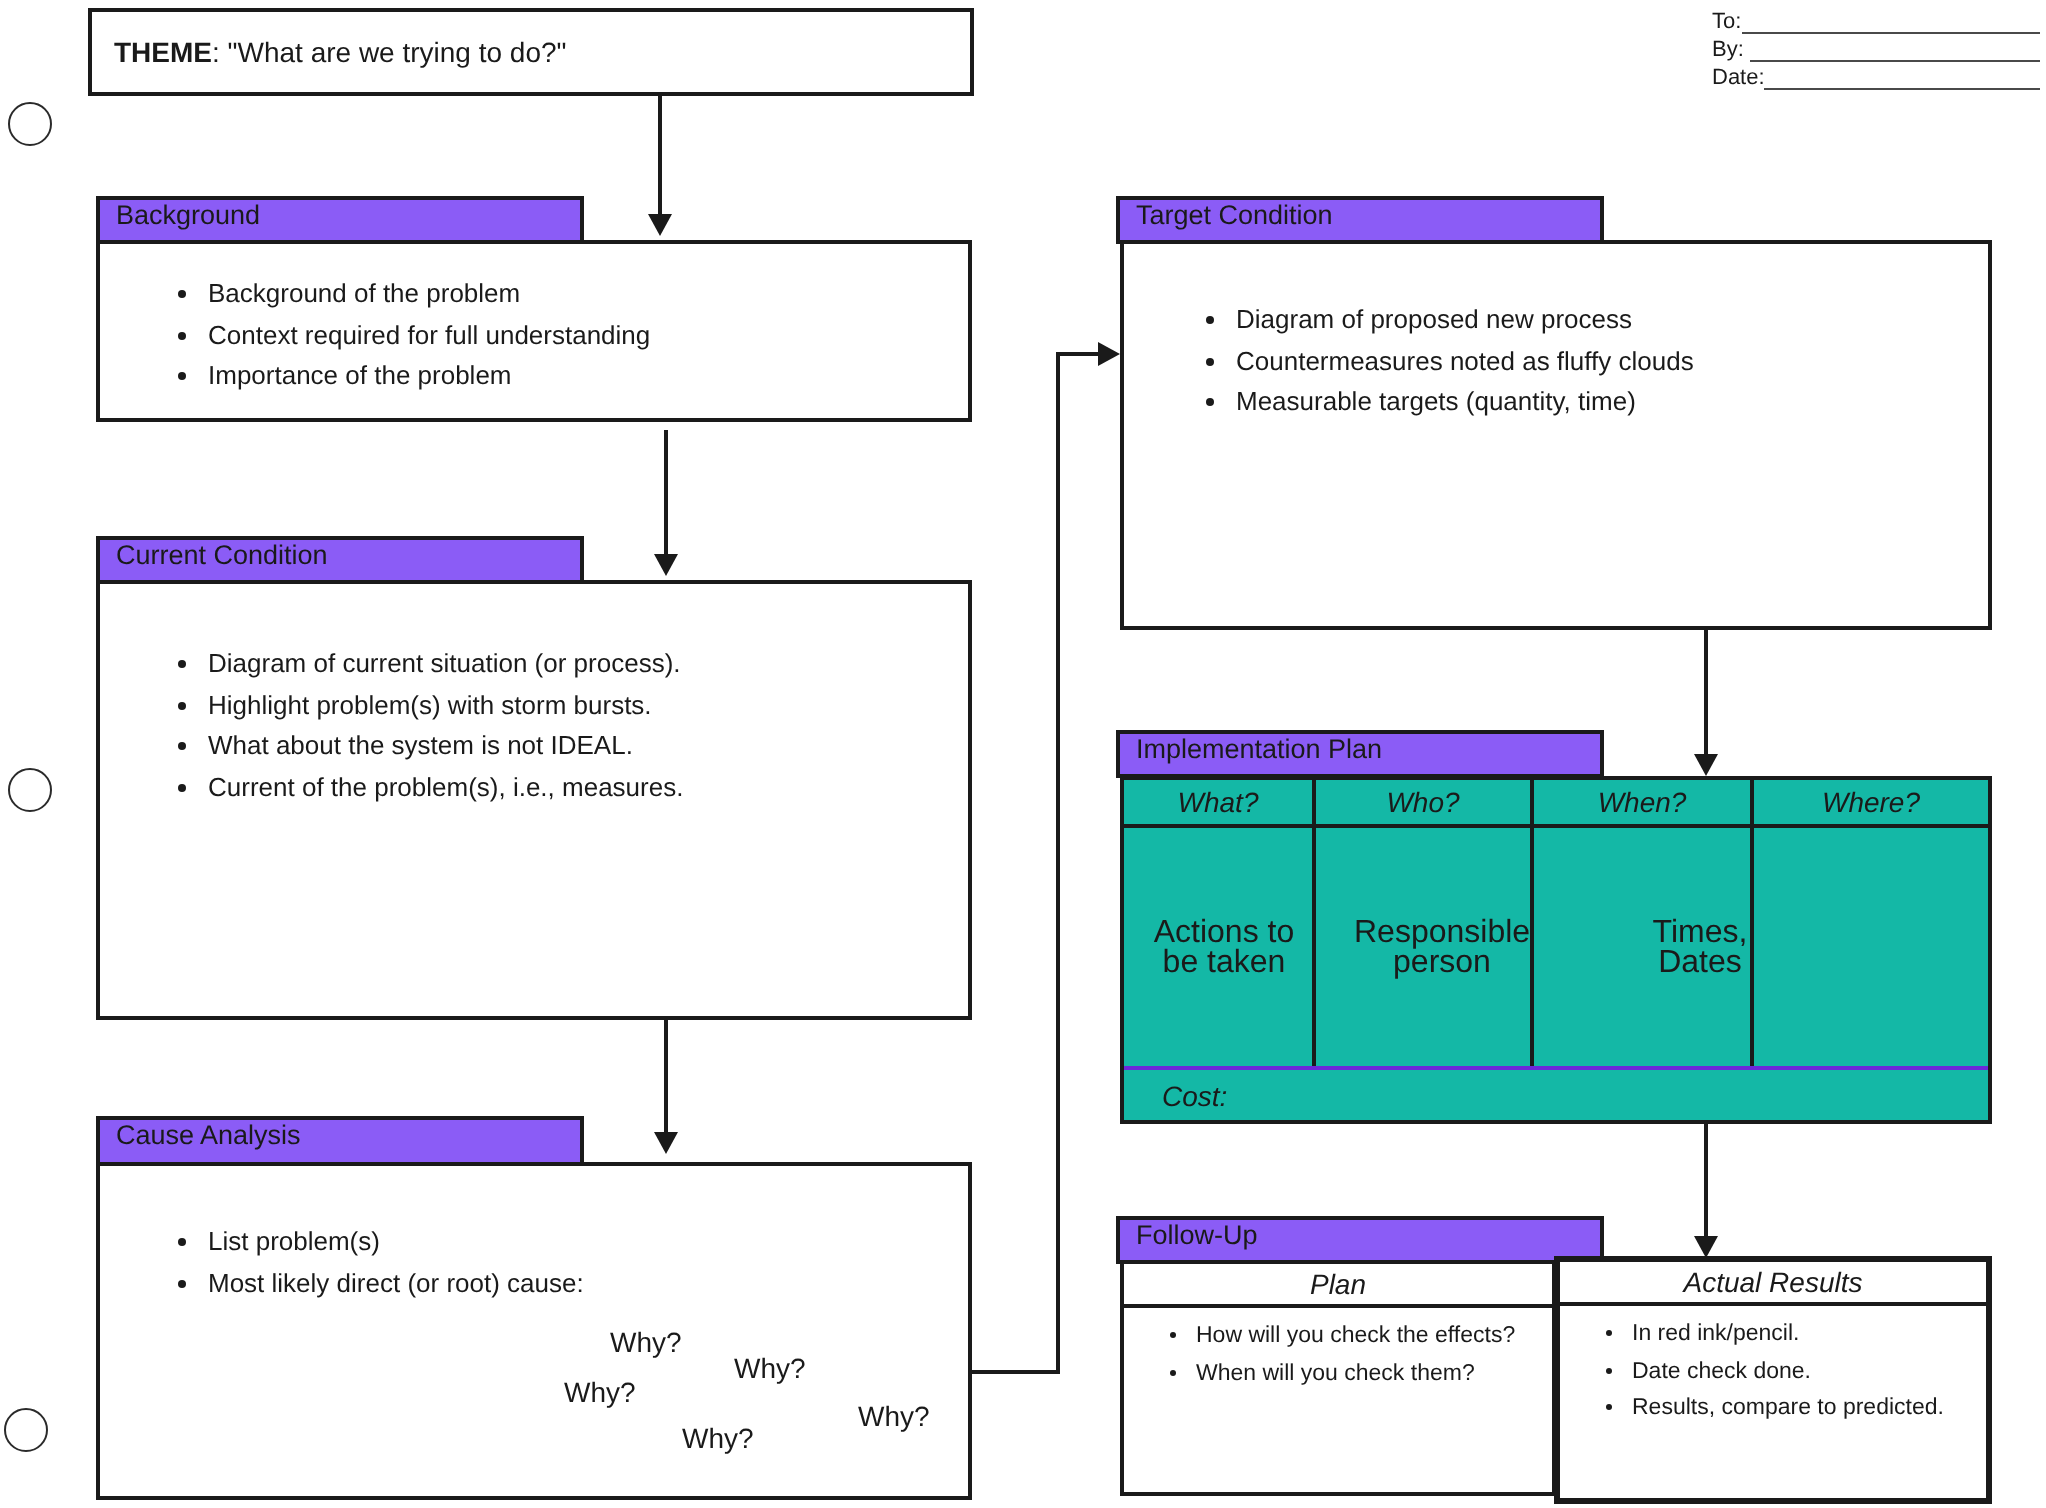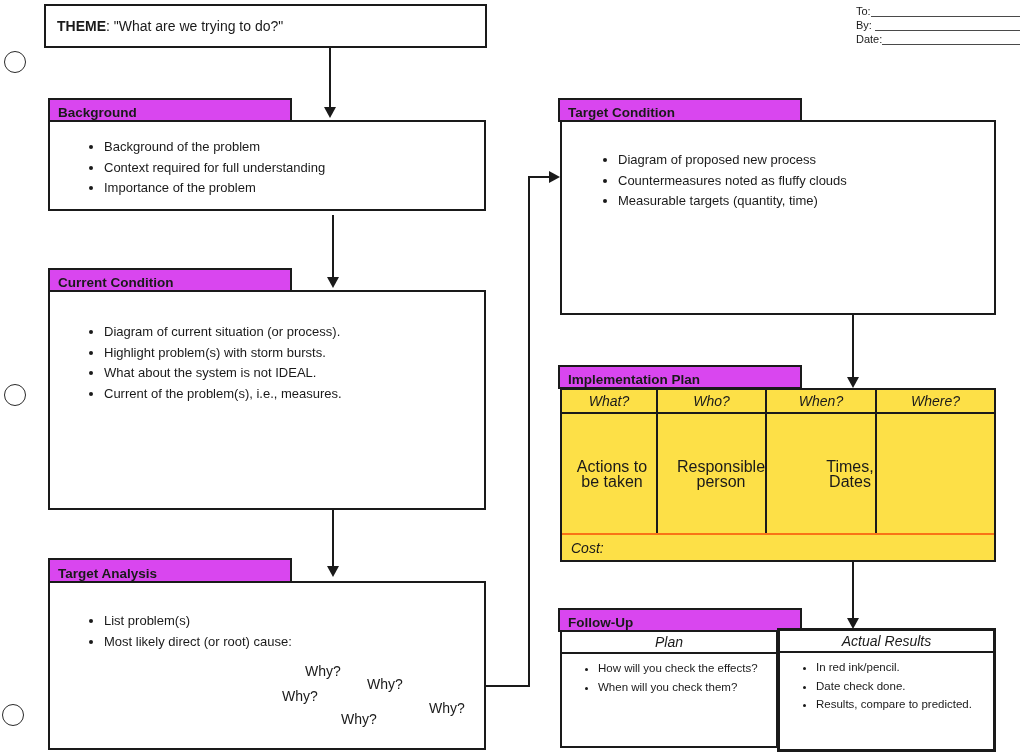--- a/index.html
+++ b/index.html
@@ -11,26 +11,26 @@
     background: #ffffff;
     font-family: "Liberation Sans", sans-serif;
     color: #1a1a1a;
     overflow: hidden;
   }
   
   .tab {
     position: absolute;
     height: 24px;
     width: 244px;
-    background: #d946ef;
+    background: #8b5cf6;
     border: 2px solid #1a1a1a;
-    font-weight: bold;
+    font-weight: normal;
     font-size: 13.5px;
     display: flex;
-    align-items: flex-end;
+    align-items: flex-start;
     padding-left: 8px;
     z-index: 3;
   }
   
   .panel {
     position: absolute;
     background: #ffffff;
     border: 2px solid #1a1a1a;
     z-index: 2;
   }
@@ -62,41 +62,41 @@
   
   .addr { position: absolute; left: 856px; top: 3px; width: 164px; font-size: 11px; z-index: 3; }
   .addr-row { display: flex; align-items: flex-end; height: 14px; }
   .addr-row .lbl { white-space: pre; }
   .addr-row .fill { flex: 1; border-bottom: 1px solid #4a4a4a; height: 12px; }
   
   .why { position: absolute; font-size: 14px; z-index: 4; }
   
   .ip-table {
     position: absolute; left: 560px; top: 388px; width: 436px; height: 174px;
-    border: 2px solid #1a1a1a; background: #fde047; z-index: 2;
+    border: 2px solid #1a1a1a; background: #14b8a6; z-index: 2;
     display: grid;
     grid-template-columns: 96px 109px 110px 1fr;
     grid-template-rows: 24px 1fr 27px;
   }
   .ip-th {
     border-right: 2px solid #1a1a1a; border-bottom: 2px solid #1a1a1a;
     font-style: italic; font-size: 14px;
     display: flex; align-items: center; justify-content: center;
   }
   .ip-td {
     border-right: 2px solid #1a1a1a; font-size: 16px; line-height: 15px;
     display: flex; align-items: center; justify-content: flex-end; text-align: center;
   }
   .noright { border-right: none !important; }
   .ip-td .inner { max-width: 88px; }
   .ip-td .inner.narrow { max-width: 50px; }
   .ip-cost {
-    grid-column: 1 / 5; border-top: 2px solid #f97316;
+    grid-column: 1 / 5; border-top: 2px solid #6d28d9;
     font-style: italic; font-size: 14px;
-    display: flex; align-items: center; padding-left: 9px; text-align: center;
+    display: flex; align-items: center; padding-left: 19px; text-align: center;
   }
   
   .fu-head {
     height: 22px; border-bottom: 2px solid #1a1a1a;
     font-style: italic; font-size: 14px;
     display: flex; align-items: center; justify-content: center;
   }
   .fu-list { margin: 0; padding: 7px 4px 0 36px; font-size: 11.5px; line-height: 15.5px; }
   .fu-list li { margin-bottom: 3px; }
 </style>
@@ -155,21 +155,21 @@
       <li>Highlight problem(s) with storm bursts.</li>
       <li>What about the system is not IDEAL.</li>
       <li>Current of the problem(s), i.e., measures.</li>
     </ul>
   </div>
 
   <div class="vline" style="left:332px; top:510px; height:57px;"></div>
   <div class="ah-down" style="left:327px; top:566px;"></div>
 
   <div class="tab" style="left:48px; top:558px; height:25px;">
-    <span>Target Analysis</span>
+    <span>Cause Analysis</span>
   </div>
   <div class="panel" style="left:48px; top:581px; width:438px; height:169px;">
     <ul class="bullets" style="padding-top:28px;">
       <li>List problem(s)</li>
       <li>Most likely direct (or root) cause:</li>
     </ul>
   </div>
   <span class="why" style="left:305px; top:663px;">Why?</span>
   <span class="why" style="left:367px; top:676px;">Why?</span>
   <span class="why" style="left:282px; top:688px;">Why?</span>

